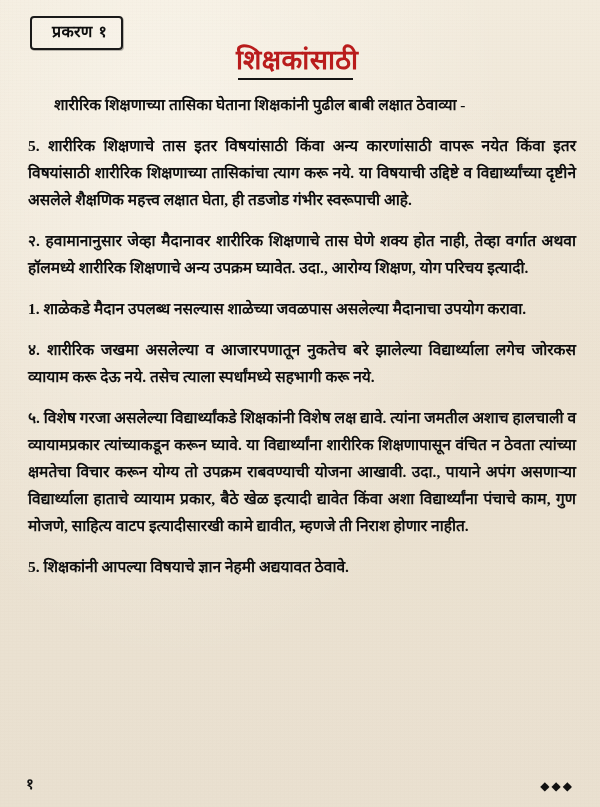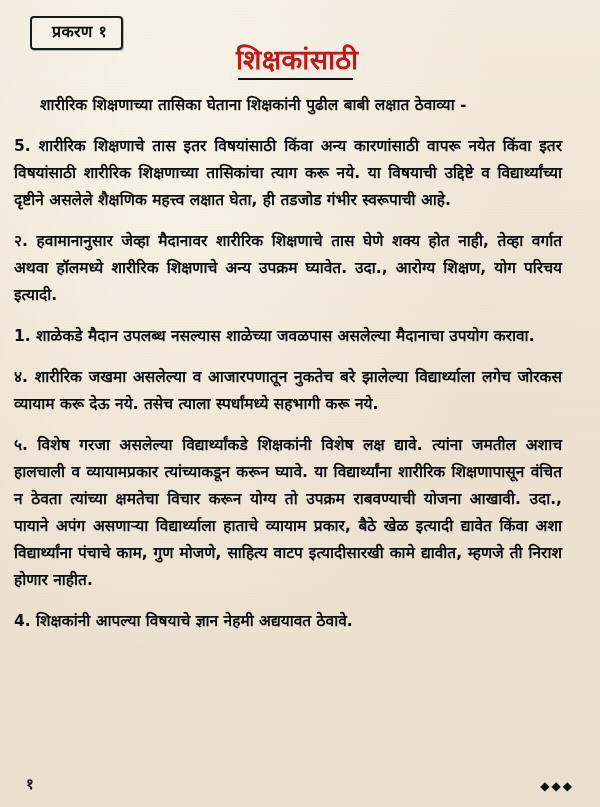--- a/index.html
+++ b/index.html
@@ -70,23 +70,24 @@
     position: absolute;
     left: 238px;
     top: 78px;
     width: 115px;
     height: 2px;
     background: #141414;
   }
 
   .body-area {
     position: absolute;
-    left: 14px;
+    left: 28px;
     top: 92px;
     width: 548px;
+    font-family: Liberation Serif, serif;
   }
 
   p.para {
     margin: 0 0 14px 0;
     font-size: 15.5px;
     line-height: 1.74;
     text-align: justify;
     text-justify: inter-word;
     color: #0f0f0f;
     font-weight: bold;
@@ -129,20 +130,20 @@
   <div class="page-heading">शिक्षकांसाठी</div>
   <div class="heading-rule"></div>
 
   <div class="body-area">
     <p class="para indent">शारीरिक शिक्षणाच्या तासिका घेताना शिक्षकांनी पुढील बाबी लक्षात ठेवाव्या -</p>
     <p class="para">5. शारीरिक शिक्षणाचे तास इतर विषयांसाठी किंवा अन्य कारणांसाठी वापरू नयेत किंवा इतर विषयांसाठी शारीरिक शिक्षणाच्या तासिकांचा त्याग करू नये. या विषयाची उद्दिष्टे व विद्यार्थ्यांच्या दृष्टीने असलेले शैक्षणिक महत्त्व लक्षात घेता, ही तडजोड गंभीर स्वरूपाची आहे.</p>
     <p class="para">२. हवामानानुसार जेव्हा मैदानावर शारीरिक शिक्षणाचे तास घेणे शक्य होत नाही, तेव्हा वर्गात अथवा हॉलमध्ये शारीरिक शिक्षणाचे अन्य उपक्रम घ्यावेत. उदा., आरोग्य शिक्षण, योग परिचय इत्यादी.</p>
     <p class="para">1. शाळेकडे मैदान उपलब्ध नसल्यास शाळेच्या जवळपास असलेल्या मैदानाचा उपयोग करावा.</p>
     <p class="para">४. शारीरिक जखमा असलेल्या व आजारपणातून नुकतेच बरे झालेल्या विद्यार्थ्याला लगेच जोरकस व्यायाम करू देऊ नये. तसेच त्याला स्पर्धांमध्ये सहभागी करू नये.</p>
     <p class="para">५. विशेष गरजा असलेल्या विद्यार्थ्यांकडे शिक्षकांनी विशेष लक्ष द्यावे. त्यांना जमतील अशाच हालचाली व व्यायामप्रकार त्यांच्याकडून करून घ्यावे. या विद्यार्थ्यांना शारीरिक शिक्षणापासून वंचित न ठेवता त्यांच्या क्षमतेचा विचार करून योग्य तो उपक्रम राबवण्याची योजना आखावी. उदा., पायाने अपंग असणाऱ्या विद्यार्थ्याला हाताचे व्यायाम प्रकार, बैठे खेळ इत्यादी द्यावेत किंवा अशा विद्यार्थ्यांना पंचाचे काम, गुण मोजणे, साहित्य वाटप इत्यादीसारखी कामे द्यावीत, म्हणजे ती निराश होणार नाहीत.</p>
-    <p class="para">4. शिक्षकांनी आपल्या विषयाचे ज्ञान नेहमी अद्ययावत ठेवावे.</p>
+    <p class="para">5. शिक्षकांनी आपल्या विषयाचे ज्ञान नेहमी अद्ययावत ठेवावे.</p>
   </div>
 
   <div class="page-number">१</div>
 
   <div class="footer-ornament">◆◆◆</div>
 
 </div>
 
 </body></html>

